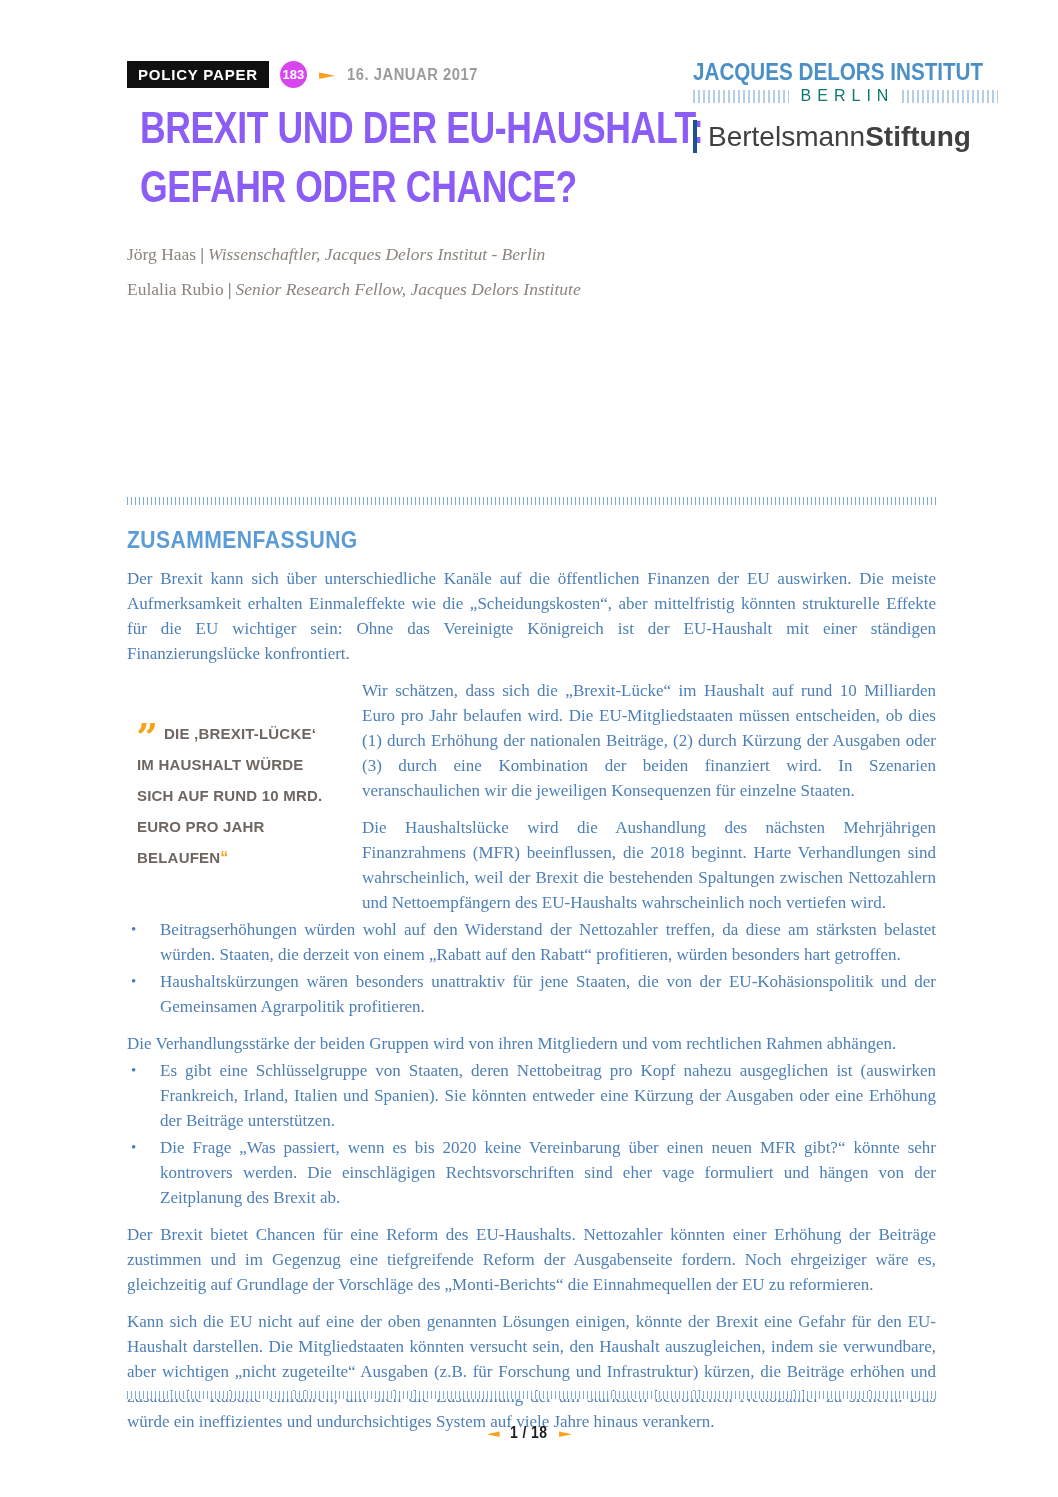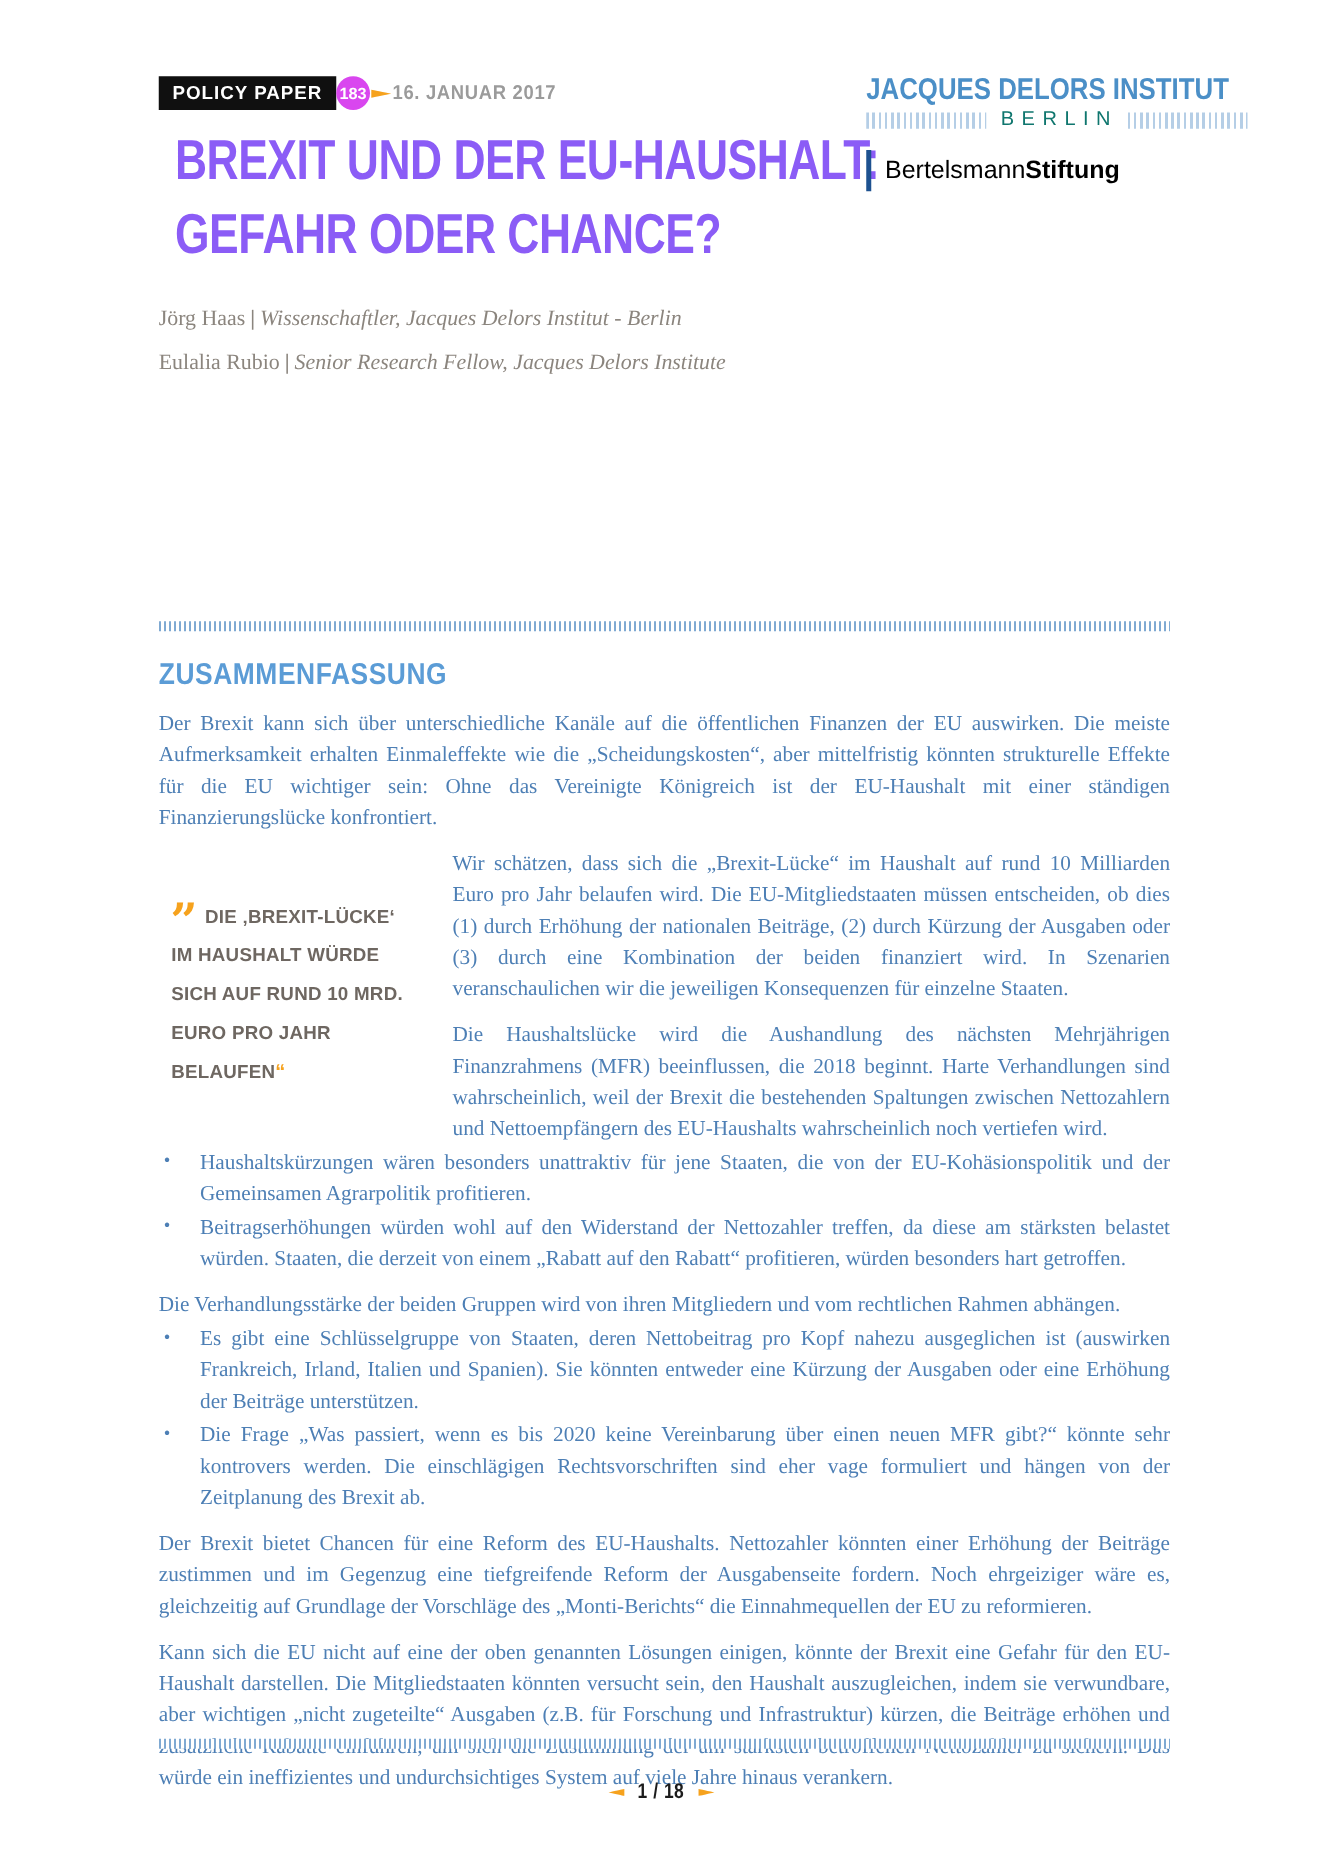--- a/index.html
+++ b/index.html
@@ -13,20 +13,21 @@
     background: #ffffff;
     overflow: hidden;
   }
 
   
   .badge-row {
     position: absolute;
     left: 127px; top: 61px;
     display: flex;
     align-items: center;
+    gap: 11px;
     font-family: "Liberation Sans", sans-serif;
   }
   .policy-badge {
     background: #101010;
     color: #ffffff;
     font-weight: 700;
     font-size: 15px;
     letter-spacing: 0.8px;
     padding: 5px 11px 5px 11px;
     line-height: 17px;
@@ -119,22 +120,22 @@
     align-items: center;
     margin-top: 16px;
   }
   .bertelsmann-bar {
     width: 4px;
     height: 33px;
     background: #1d5190;
     margin-right: 11px;
   }
   .bertelsmann-text {
-    color: #000000;
-    font-size: 20px;
+    color: #404040;
+    font-size: 28px;
     white-space: nowrap;
   }
   .bertelsmann-text .bold { font-weight: 700; }
 
   
   .authors {
     position: absolute;
     left: 127px; top: 242px;
     font-family: "Liberation Serif", serif;
     font-size: 17.5px;
@@ -313,22 +314,22 @@
 
     <div class="quote-section clearfix">
       <div class="quote-float">
         <div class="pullquote"><span class="pq-open">„</span><span>DIE ‚BREXIT-LÜCKE‘ IM HAUSHALT WÜRDE SICH AUF RUND 10 MRD. EURO PRO JAHR BELAUFEN</span><span class="pq-close">“</span></div>
       </div>
       <p>Wir schätzen, dass sich die „Brexit-Lücke“ im Haushalt auf rund 10 Milliarden Euro pro Jahr belaufen wird. Die EU-Mitgliedstaaten müssen entscheiden, ob dies (1) durch Erhöhung der nationalen Beiträge, (2) durch Kürzung der Ausgaben oder (3) durch eine Kombination der beiden finanziert wird. In Szenarien veranschaulichen wir die jeweiligen Konsequenzen für einzelne Staaten.</p>
       <p>Die Haushaltslücke wird die Aushandlung des nächsten Mehrjährigen Finanzrahmens (MFR) beeinflussen, die 2018 beginnt. Harte Verhandlungen sind wahrscheinlich, weil der Brexit die bestehenden Spaltungen zwischen Nettozahlern und Nettoempfängern des EU-Haushalts wahrscheinlich noch vertiefen wird.</p>
     </div>
 
     <ul class="bullet-list">
+      <li>Beitragserhöhungen würden wohl auf den Widerstand der Nettozahler treffen, da diese am stärksten belastet würden. Staaten, die derzeit von einem „Rabatt auf den Rabatt“ profitieren, würden besonders hart getroffen.</li>
       <li>Haushaltskürzungen wären besonders unattraktiv für jene Staaten, die von der EU-Kohäsionspolitik und der Gemeinsamen Agrarpolitik profitieren.</li>
-      <li>Beitragserhöhungen würden wohl auf den Widerstand der Nettozahler treffen, da diese am stärksten belastet würden. Staaten, die derzeit von einem „Rabatt auf den Rabatt“ profitieren, würden besonders hart getroffen.</li>
     </ul>
 
     <p>Die Verhandlungsstärke der beiden Gruppen wird von ihren Mitgliedern und vom rechtlichen Rahmen abhängen.</p>
 
     <ul class="bullet-list">
       <li>Es gibt eine Schlüsselgruppe von Staaten, deren Nettobeitrag pro Kopf nahezu ausgeglichen ist (auswirken Frankreich, Irland, Italien und Spanien). Sie könnten entweder eine Kürzung der Ausgaben oder eine Erhöhung der Beiträge unterstützen.</li>
       <li>Die Frage „Was passiert, wenn es bis 2020 keine Vereinbarung über einen neuen MFR gibt?“ könnte sehr kontrovers werden. Die einschlägigen Rechtsvorschriften sind eher vage formuliert und hängen von der Zeitplanung des Brexit ab.</li>
     </ul>
 
     <p>Der Brexit bietet Chancen für eine Reform des EU-Haushalts. Nettozahler könnten einer Erhöhung der Beiträge zustimmen und im Gegenzug eine tiefgreifende Reform der Ausgabenseite fordern. Noch ehrgeiziger wäre es, gleichzeitig auf Grundlage der Vorschläge des „Monti-Berichts“ die Einnahmequellen der EU zu reformieren.</p>

